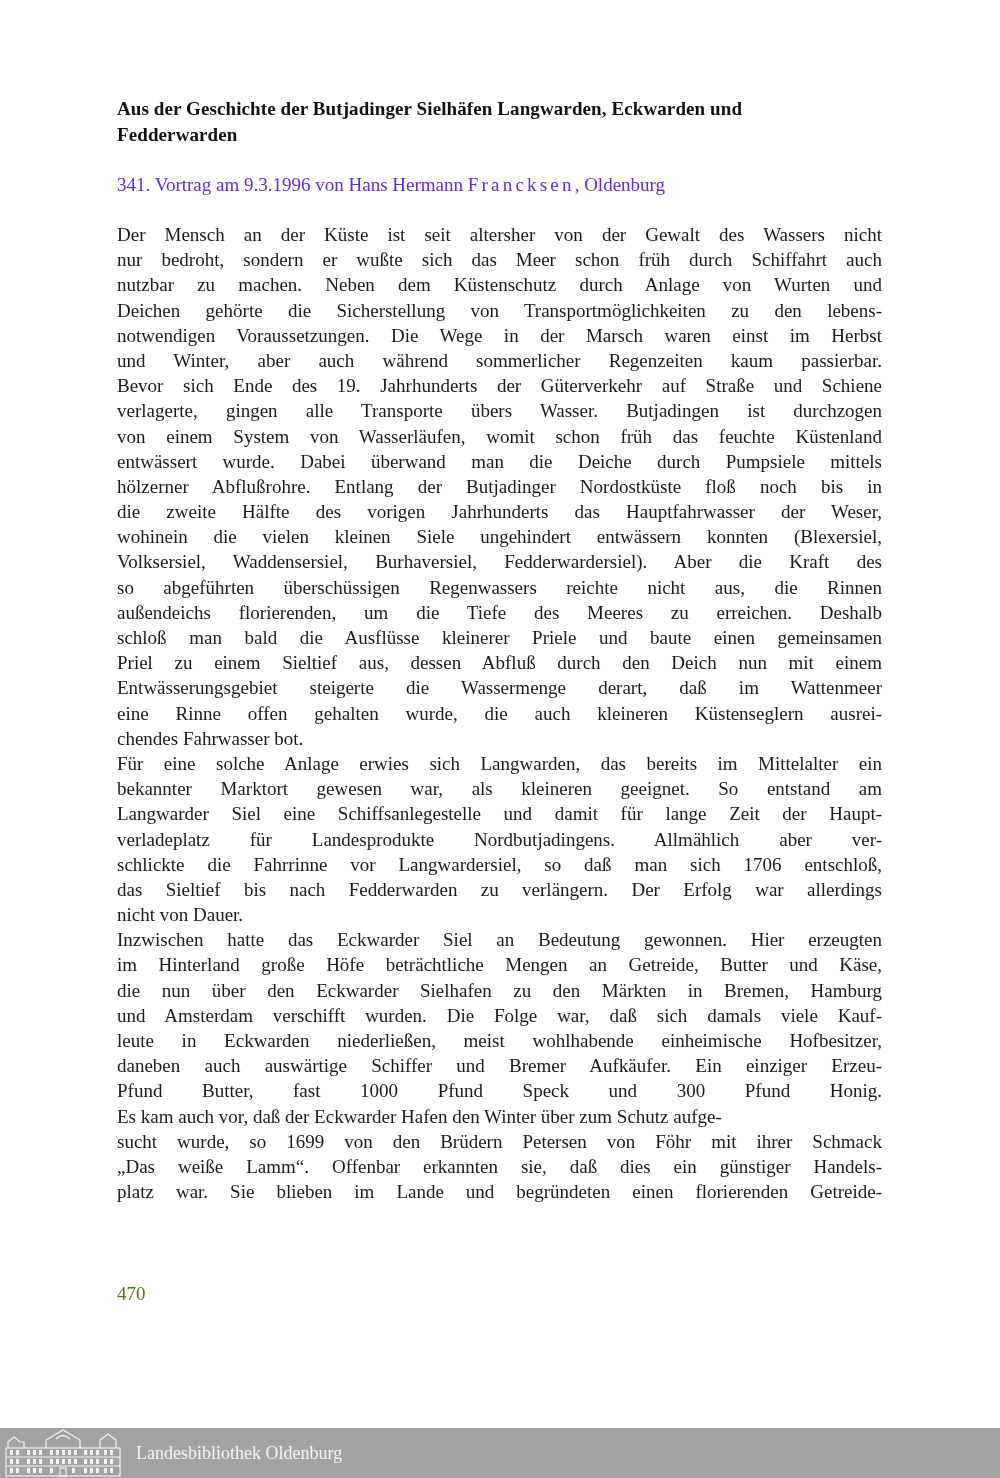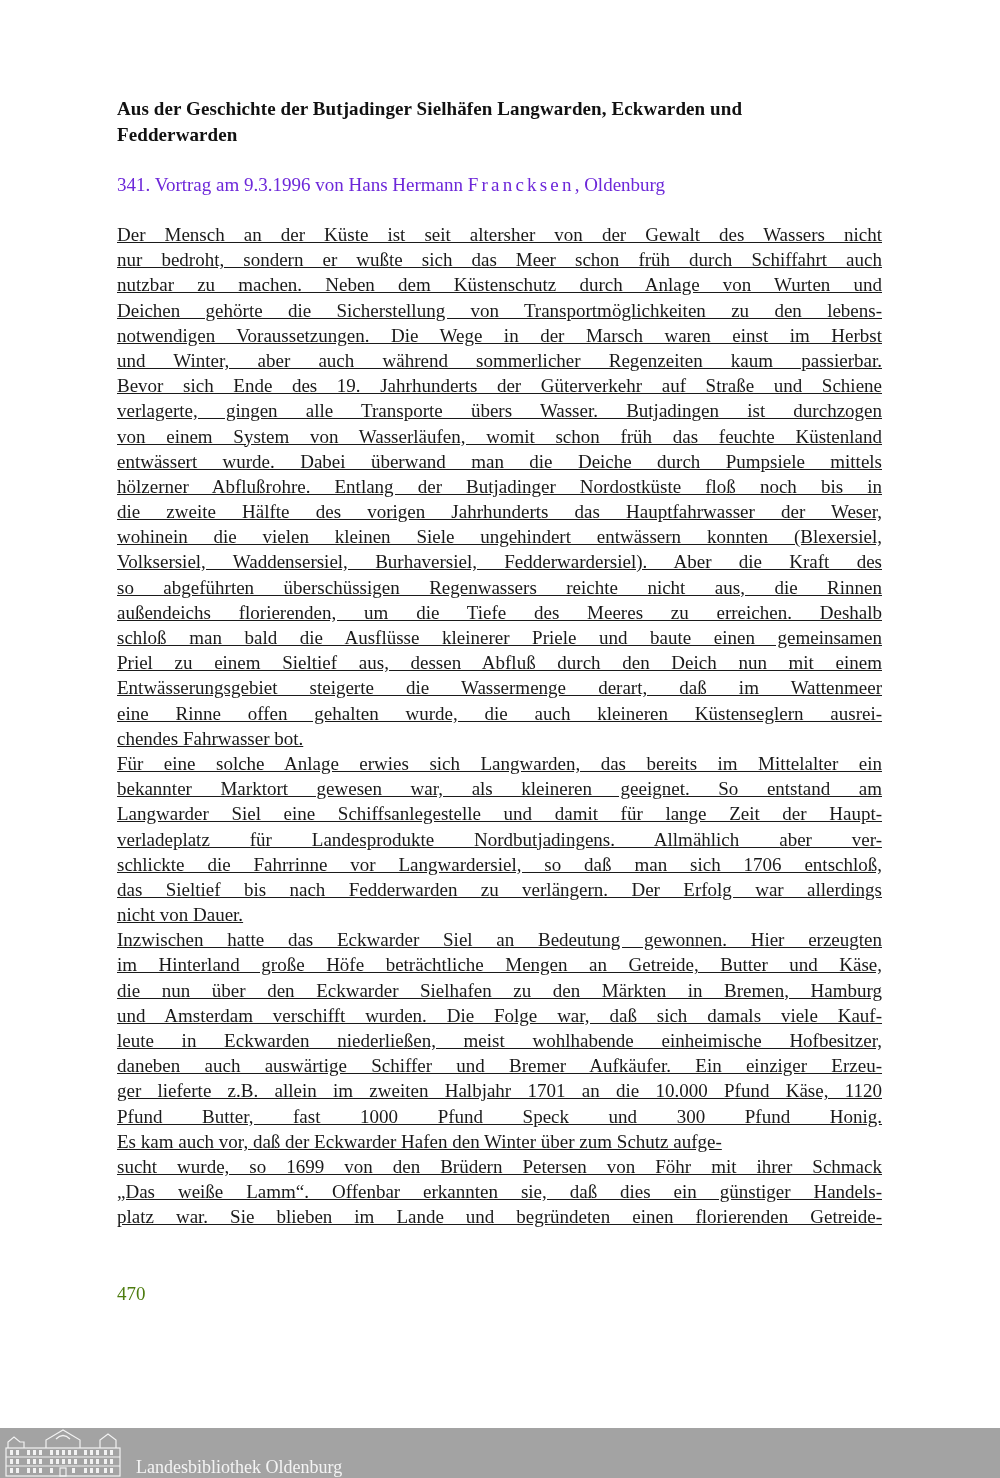--- a/index.html
+++ b/index.html
@@ -57,21 +57,20 @@
       font-size: 19px;
       line-height: 25.2px;
       color: #1a1a1a;
     }
     .line {
       display: block;
       text-align: justify;
       text-align-last: justify;
       white-space: nowrap;
       height: 25.2px;
-      text-decoration: underline;
     }
     .line.last {
       text-align-last: left;
     }
     .page-number {
       position: absolute;
       top: 1281px;
       left: 0;
       font-family: "Liberation Serif", "DejaVu Serif", serif;
       font-size: 19px;
@@ -79,21 +78,21 @@
       color: #4d7c0f;
     }
     .footer {
       position: absolute;
       left: 0;
       top: 1428px;
       width: 1000px;
       height: 50px;
       background: #a3a3a3;
       display: flex;
-      align-items: flex-end;
+      align-items: center;
     }
     .footer-logo {
       width: 128px;
       height: 50px;
       margin-left: 0;
     }
     .footer-text {
       margin-left: 8px;
       font-family: "Liberation Serif", "DejaVu Serif", serif;
       font-size: 18px;
@@ -141,21 +140,20 @@
       <span class="line">verladeplatz für Landesprodukte Nordbutjadingens. Allmählich aber ver-</span>
       <span class="line">schlickte die Fahrrinne vor Langwardersiel, so daß man sich 1706 entschloß,</span>
       <span class="line">das Sieltief bis nach Fedderwarden zu verlängern. Der Erfolg war allerdings</span>
       <span class="line last">nicht von Dauer.</span>
       <span class="line">Inzwischen hatte das Eckwarder Siel an Bedeutung gewonnen. Hier erzeugten</span>
       <span class="line">im Hinterland große Höfe beträchtliche Mengen an Getreide, Butter und Käse,</span>
       <span class="line">die nun über den Eckwarder Sielhafen zu den Märkten in Bremen, Hamburg</span>
       <span class="line">und Amsterdam verschifft wurden. Die Folge war, daß sich damals viele Kauf-</span>
       <span class="line">leute in Eckwarden niederließen, meist wohlhabende einheimische Hofbesitzer,</span>
       <span class="line">daneben auch auswärtige Schiffer und Bremer Aufkäufer. Ein einziger Erzeu-</span>
-      <span class="line">ger lieferte z.B. allein im zweiten Halbjahr 1701 an die 10.000 Pfund Käse, 1120</span>
       <span class="line">Pfund Butter, fast 1000 Pfund Speck und 300 Pfund Honig.</span>
       <span class="line last">Es kam auch vor, daß der Eckwarder Hafen den Winter über zum Schutz aufge-</span>
       <span class="line">sucht wurde, so 1699 von den Brüdern Petersen von Föhr mit ihrer Schmack</span>
       <span class="line">„Das weiße Lamm“. Offenbar erkannten sie, daß dies ein günstiger Handels-</span>
       <span class="line">platz war. Sie blieben im Lande und begründeten einen florierenden Getreide-</span>
     </div>
 
   <div class="page-number">470</div>
 </div>
 

